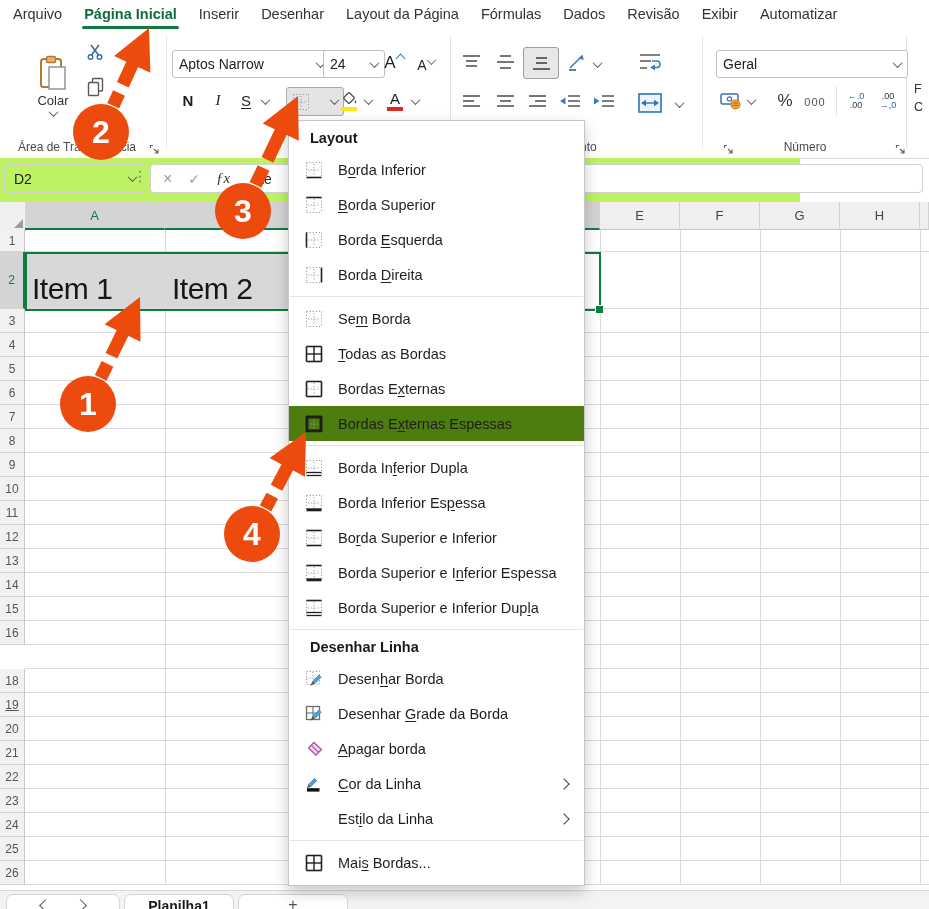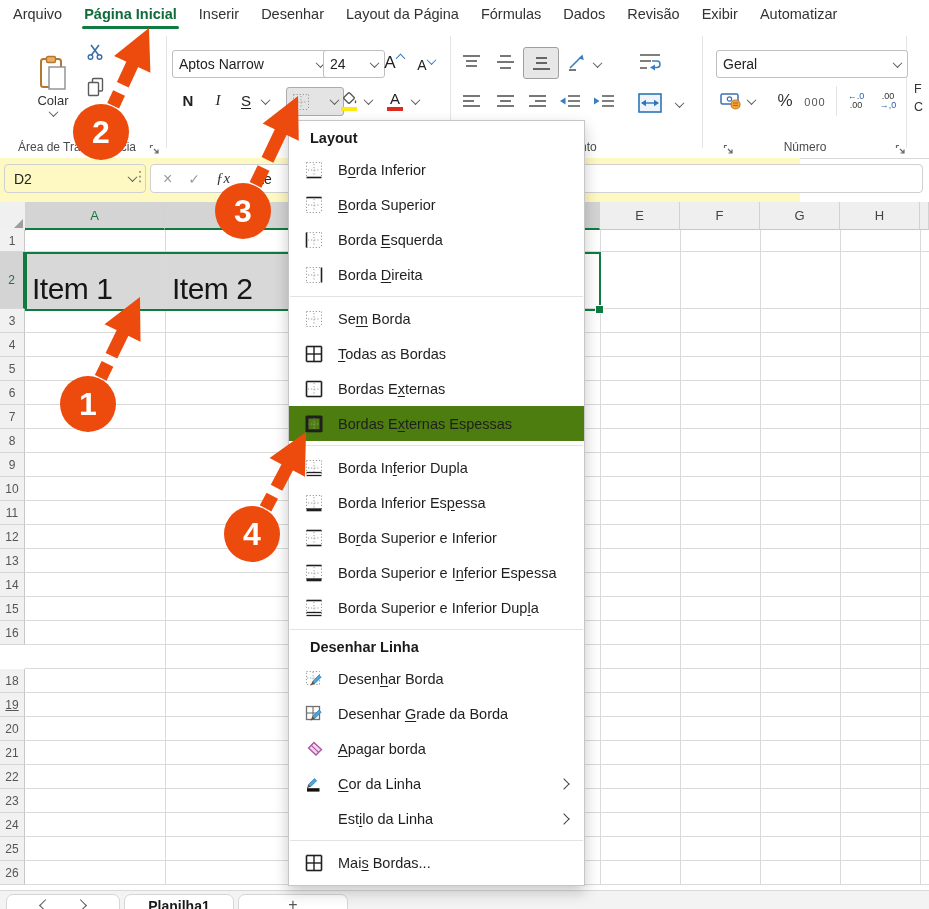--- a/index.html
+++ b/index.html
@@ -16,21 +16,21 @@
   .rgroup-label{position:absolute;top:110px;height:16px;font-size:12px;color:#4a4a4a;text-align:center;white-space:nowrap;overflow:hidden;}
   .launcher{position:absolute;width:12px;height:12px;}
   .combo{position:absolute;height:26px;border:1px solid #bfbfbf;border-radius:3px;background:#fff;display:flex;align-items:center;font-size:14px;color:#222;padding:0 6px;}
   .combo .cv{margin-left:auto;}
   .cv{display:inline-block;width:6px;height:6px;border-right:1.4px solid #5a5a5a;border-bottom:1.4px solid #5a5a5a;transform:rotate(45deg) translate(-1px,-1px);}
   .rbtn{position:absolute;display:flex;align-items:center;justify-content:center;cursor:default;}
   .fmt{font-size:15px;color:#1f1f1f;}
   .borders-btn{position:absolute;left:286px;top:57px;width:46px;height:27px;border:1px solid #ababab;background:#e4e4e4;border-radius:3px;display:flex;align-items:center;justify-content:space-between;padding:0 5px;}
   .two-line{font-size:9px;line-height:9px;color:#333;text-align:center;}
   
-  .fbar{position:absolute;left:0;top:158px;width:800px;height:44px;background:#fef9c3;border-bottom:1px solid #d9d9d9;}
+  .fbar{position:absolute;left:0;top:158px;width:800px;height:44px;background:#bef264;border-bottom:1px solid #d9d9d9;}
   .namebox{position:absolute;left:4px;top:6px;width:122px;height:27px;border:1px solid #d0d0d0;border-radius:4px;display:flex;align-items:center;padding:0 9px;font-size:14px;}
   .fxbox{position:absolute;left:150px;top:6px;width:771px;height:27px;border:1px solid #d0d0d0;border-radius:4px;background:#fff;display:flex;align-items:center;font-size:14px;}
   
   .grid{position:absolute;left:0;top:202px;width:929px;height:688px;background:#fff;}
   .corner{position:absolute;left:0;top:0;width:25px;height:28px;background:#f0f0f0;border-right:1px solid #c7c7c7;border-bottom:1px solid #c7c7c7;}
   .corner::after{content:"";position:absolute;right:2px;bottom:2px;border-left:9px solid transparent;border-bottom:9px solid #9e9e9e;}
   .colhead{position:absolute;top:0;height:28px;font-size:13px;color:#444;display:flex;align-items:center;justify-content:center;background:#efefef;border-right:1px solid #d2d2d2;border-bottom:1px solid #c7c7c7;box-sizing:border-box;}
   .colhead.sel{background:#d4d4d4;color:#0f7b41;border-bottom:2px solid #0f7b41;}
   .rowhead{position:absolute;left:0;width:25px;font-size:12px;color:#555;display:flex;align-items:center;justify-content:center;background:#f1f1f1;border-bottom:1px solid #d6d6d6;border-right:1px solid #c7c7c7;box-sizing:border-box;}
   .rowhead.sel{background:#d4d4d4;color:#0f7b41;border-right:2px solid #0f7b41;}

